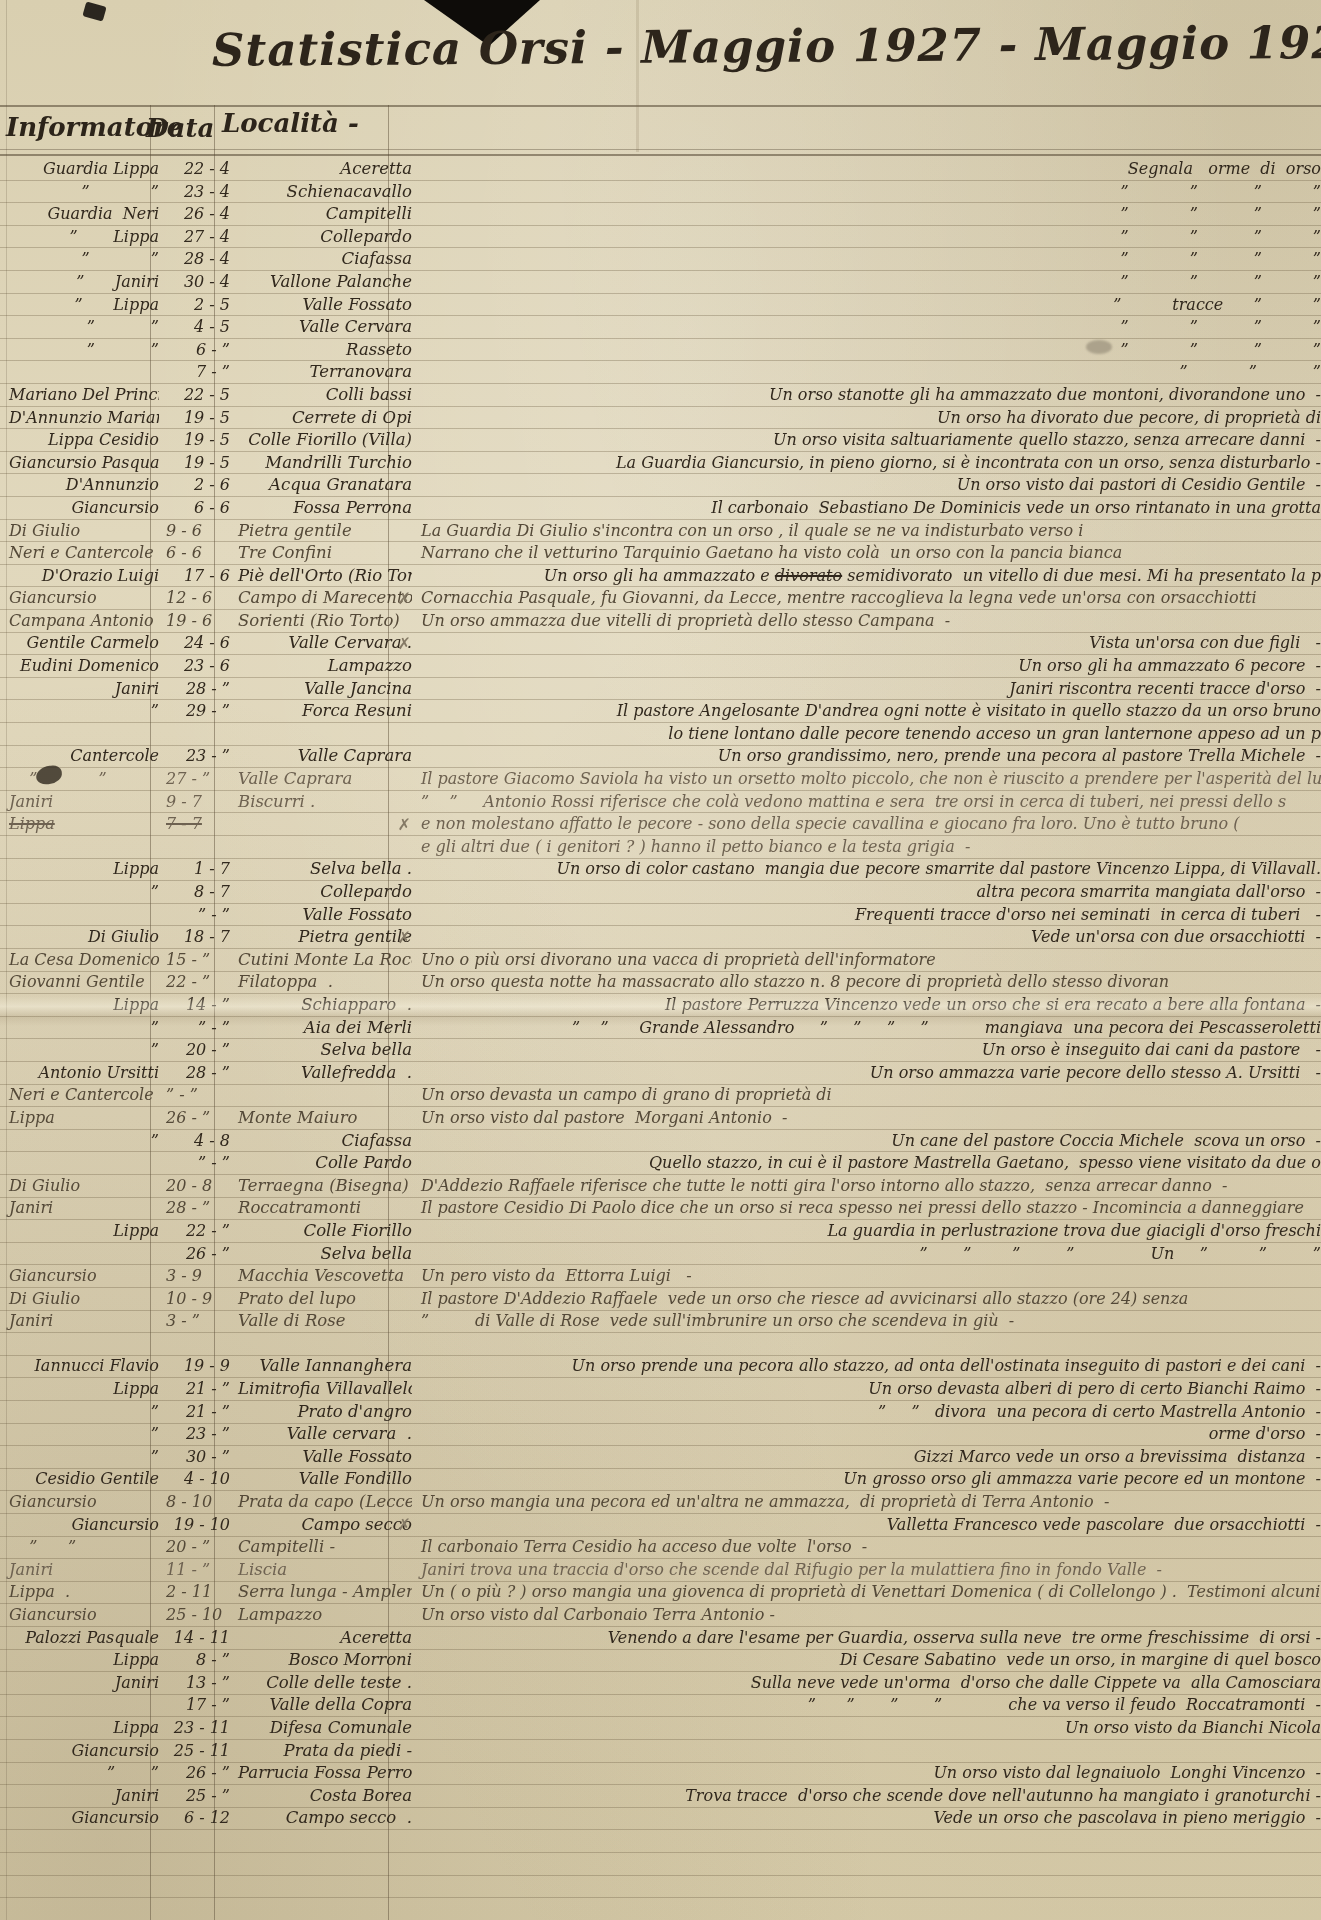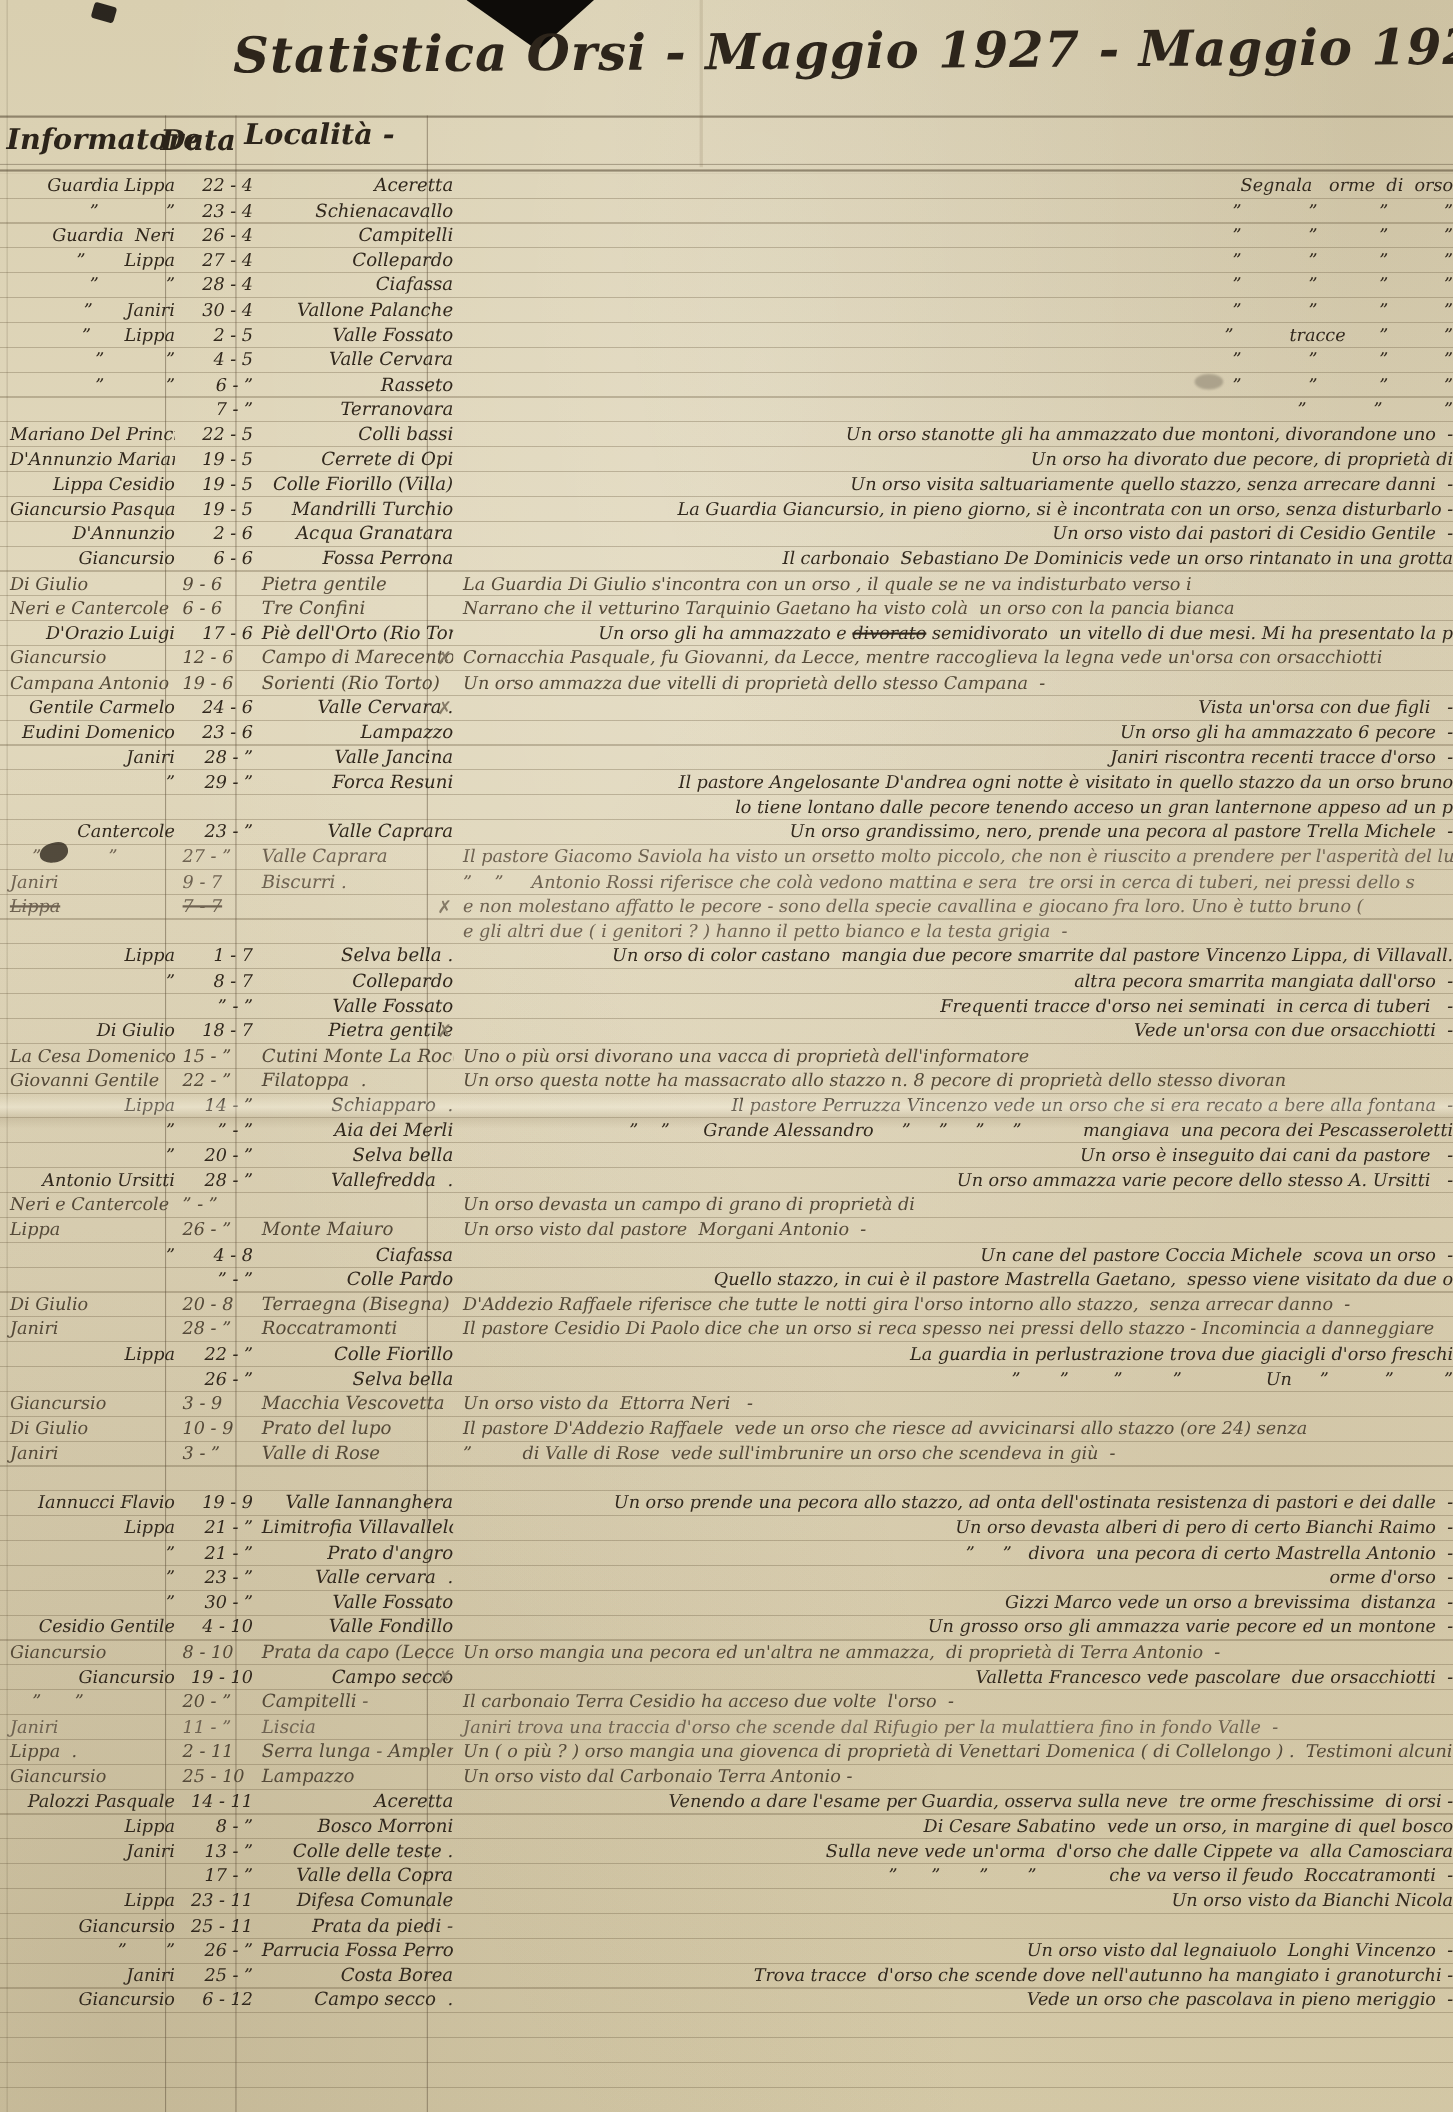--- a/index.html
+++ b/index.html
@@ -374,21 +374,21 @@
       <div class="row ink-d">
       <div class="cell c-i"></div>
       <div class="cell c-d">26 - ”</div>
       <div class="cell c-l">Selva bella</div>
       <div class="cell c-o">”       ”        ”         ”               Un     ”          ”         ”</div>
     </div>
       <div class="row ink-m">
       <div class="cell c-i">Giancursio</div>
       <div class="cell c-d">3 - 9</div>
       <div class="cell c-l">Macchia Vescovetta</div>
-      <div class="cell c-o">Un orso visto da  Ettorra Neri   -</div>
+      <div class="cell c-o">Un pero visto da  Ettorra Luigi   -</div>
     </div>
       <div class="row ink-m">
       <div class="cell c-i">Di Giulio</div>
       <div class="cell c-d">10 - 9</div>
       <div class="cell c-l">Prato del lupo</div>
       <div class="cell c-o">Il pastore D'Addezio Raffaele  vede un orso che riesce ad avvicinarsi allo stazzo (ore 24) senza</div>
     </div>
       <div class="row ink-m">
       <div class="cell c-i">Janiri</div>
       <div class="cell c-d">3 - ”</div>
@@ -398,21 +398,21 @@
       <div class="row ink-d">
       <div class="cell c-i"></div>
       <div class="cell c-d"></div>
       <div class="cell c-l"></div>
       <div class="cell c-o"></div>
     </div>
       <div class="row ink-d">
       <div class="cell c-i">Iannucci Flavio</div>
       <div class="cell c-d">19 - 9</div>
       <div class="cell c-l">Valle Iannanghera</div>
-      <div class="cell c-o">Un orso prende una pecora allo stazzo, ad onta dell'ostinata resistenza di pastori e dei dalle  -</div>
+      <div class="cell c-o">Un orso prende una pecora allo stazzo, ad onta dell'ostinata inseguito di pastori e dei cani  -</div>
     </div>
       <div class="row ink-d">
       <div class="cell c-i">Lippa</div>
       <div class="cell c-d">21 - ”</div>
       <div class="cell c-l">Limitrofia Villavallelonga</div>
       <div class="cell c-o">Un orso devasta alberi di pero di certo Bianchi Raimo  -</div>
     </div>
       <div class="row ink-d">
       <div class="cell c-i">    ”</div>
       <div class="cell c-d">21 - ”</div>

